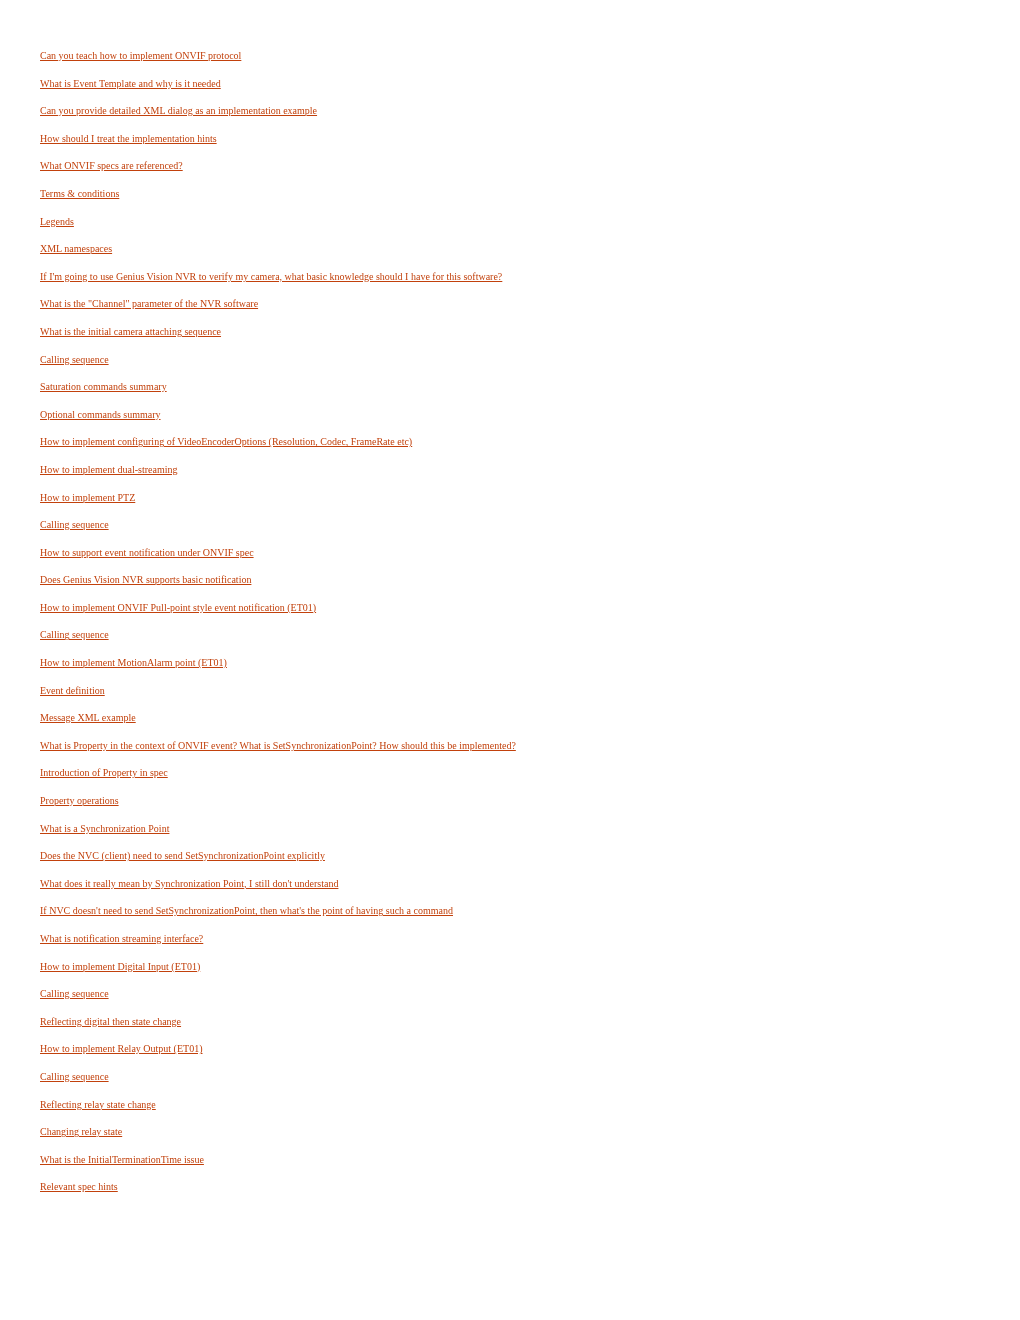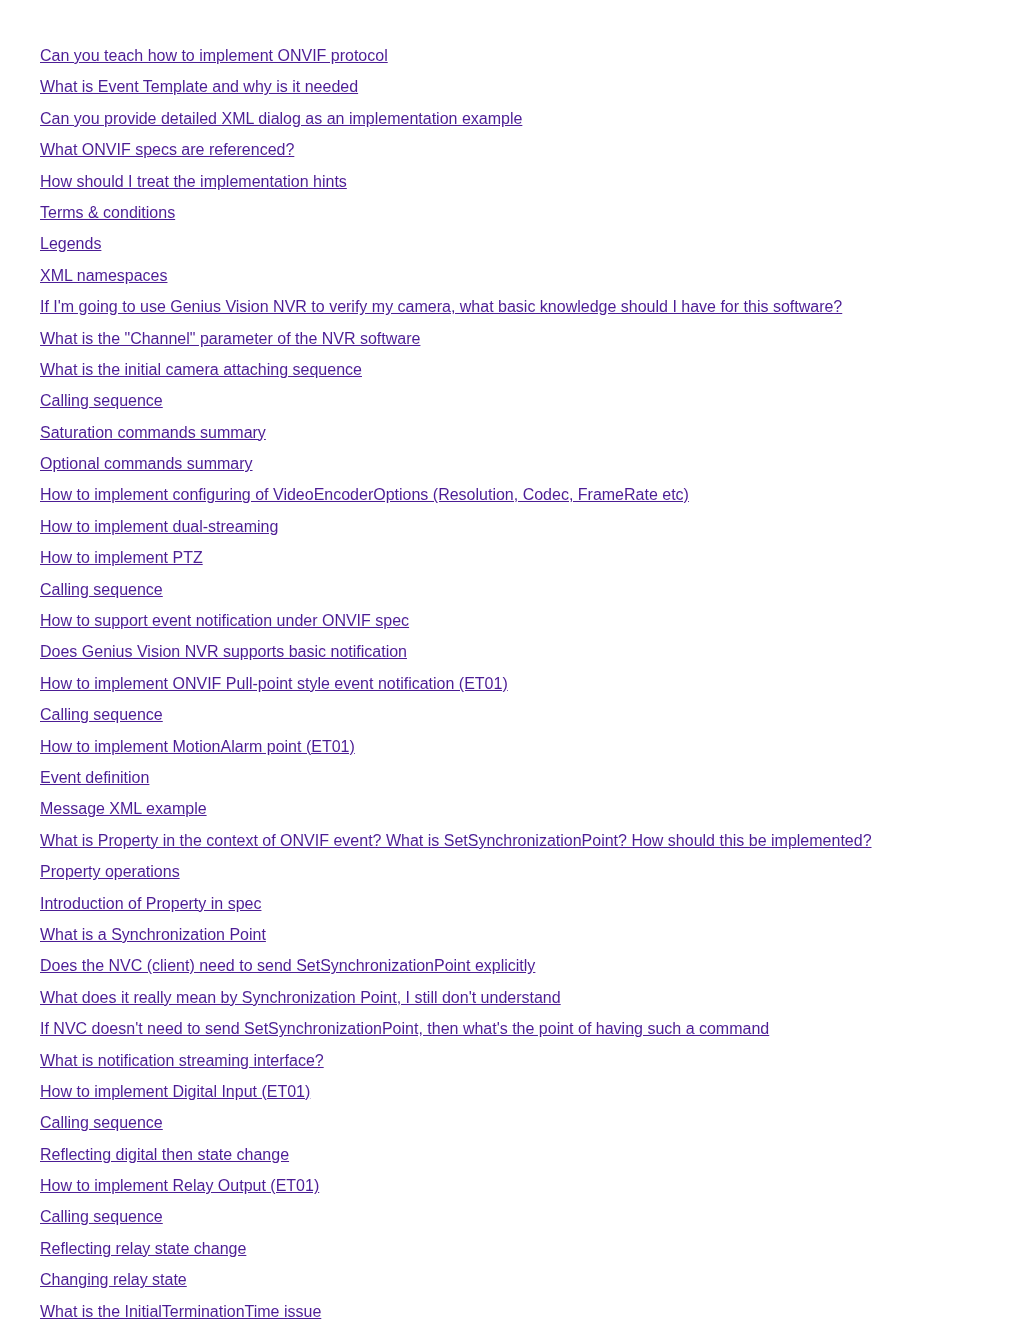--- a/index.html
+++ b/index.html
@@ -16,41 +16,42 @@
       min-height: 1320px;
     }
     .toc-list {
       list-style: none;
       line-height: 1.9;
     }
     .toc-list li {
       margin: 1px 0;
     }
     .toc-list a {
-      color: #4c1d95;
+      color: #c2410c;
       text-decoration: underline;
       cursor: pointer;
-      font-size: 16px;
+      font-size: 10px;
+      font-family: Liberation Serif, serif;
     }
     .indent1 {
       margin-left: 60px;
     }
     .indent0 {
       margin-left: 0px;
     }
   </style>
 </head>
 <body>
 
 <ul class="toc-list">
 <li class="indent0"><a href="#">Can you teach how to implement ONVIF protocol</a></li>
     <li class="indent0"><a href="#">What is Event Template and why is it needed</a></li>
     <li class="indent0"><a href="#">Can you provide detailed XML dialog as an implementation example</a></li>
+    <li class="indent0"><a href="#">How should I treat the implementation hints</a></li>
     <li class="indent0"><a href="#">What ONVIF specs are referenced?</a></li>
-    <li class="indent0"><a href="#">How should I treat the implementation hints</a></li>
     <li class="indent1"><a href="#">Terms &amp; conditions</a></li>
     <li class="indent1"><a href="#">Legends</a></li>
     <li class="indent1"><a href="#">XML namespaces</a></li>
     <li class="indent0"><a href="#">If I'm going to use Genius Vision NVR to verify my camera, what basic knowledge should I have for this software?</a></li>
     <li class="indent0"><a href="#">What is the "Channel" parameter of the NVR software</a></li>
     <li class="indent0"><a href="#">What is the initial camera attaching sequence</a></li>
     <li class="indent1"><a href="#">Calling sequence</a></li>
     <li class="indent1"><a href="#">Saturation commands summary</a></li>
     <li class="indent1"><a href="#">Optional commands summary</a></li>
     <li class="indent0"><a href="#">How to implement configuring of VideoEncoderOptions (Resolution, Codec, FrameRate etc)</a></li>
@@ -58,22 +59,22 @@
     <li class="indent0"><a href="#">How to implement PTZ</a></li>
     <li class="indent1"><a href="#">Calling sequence</a></li>
     <li class="indent0"><a href="#">How to support event notification under ONVIF spec</a></li>
     <li class="indent0"><a href="#">Does Genius Vision NVR supports basic notification</a></li>
     <li class="indent0"><a href="#">How to implement ONVIF Pull-point style event notification (ET01)</a></li>
     <li class="indent1"><a href="#">Calling sequence</a></li>
     <li class="indent0"><a href="#">How to implement MotionAlarm point (ET01)</a></li>
     <li class="indent1"><a href="#">Event definition</a></li>
     <li class="indent1"><a href="#">Message XML example</a></li>
     <li class="indent0"><a href="#">What is Property in the context of ONVIF event? What is SetSynchronizationPoint? How should this be implemented?</a></li>
+    <li class="indent1"><a href="#">Introduction of Property in spec</a></li>
     <li class="indent1"><a href="#">Property operations</a></li>
-    <li class="indent1"><a href="#">Introduction of Property in spec</a></li>
     <li class="indent1"><a href="#">What is a Synchronization Point</a></li>
     <li class="indent1"><a href="#">Does the NVC (client) need to send SetSynchronizationPoint explicitly</a></li>
     <li class="indent1"><a href="#">What does it really mean by Synchronization Point, I still don't understand</a></li>
     <li class="indent1"><a href="#">If NVC doesn't need to send SetSynchronizationPoint, then what's the point of having such a command</a></li>
     <li class="indent0"><a href="#">What is notification streaming interface?</a></li>
     <li class="indent0"><a href="#">How to implement Digital Input (ET01)</a></li>
     <li class="indent1"><a href="#">Calling sequence</a></li>
     <li class="indent1"><a href="#">Reflecting digital then state change</a></li>
     <li class="indent0"><a href="#">How to implement Relay Output (ET01)</a></li>
     <li class="indent1"><a href="#">Calling sequence</a></li>

